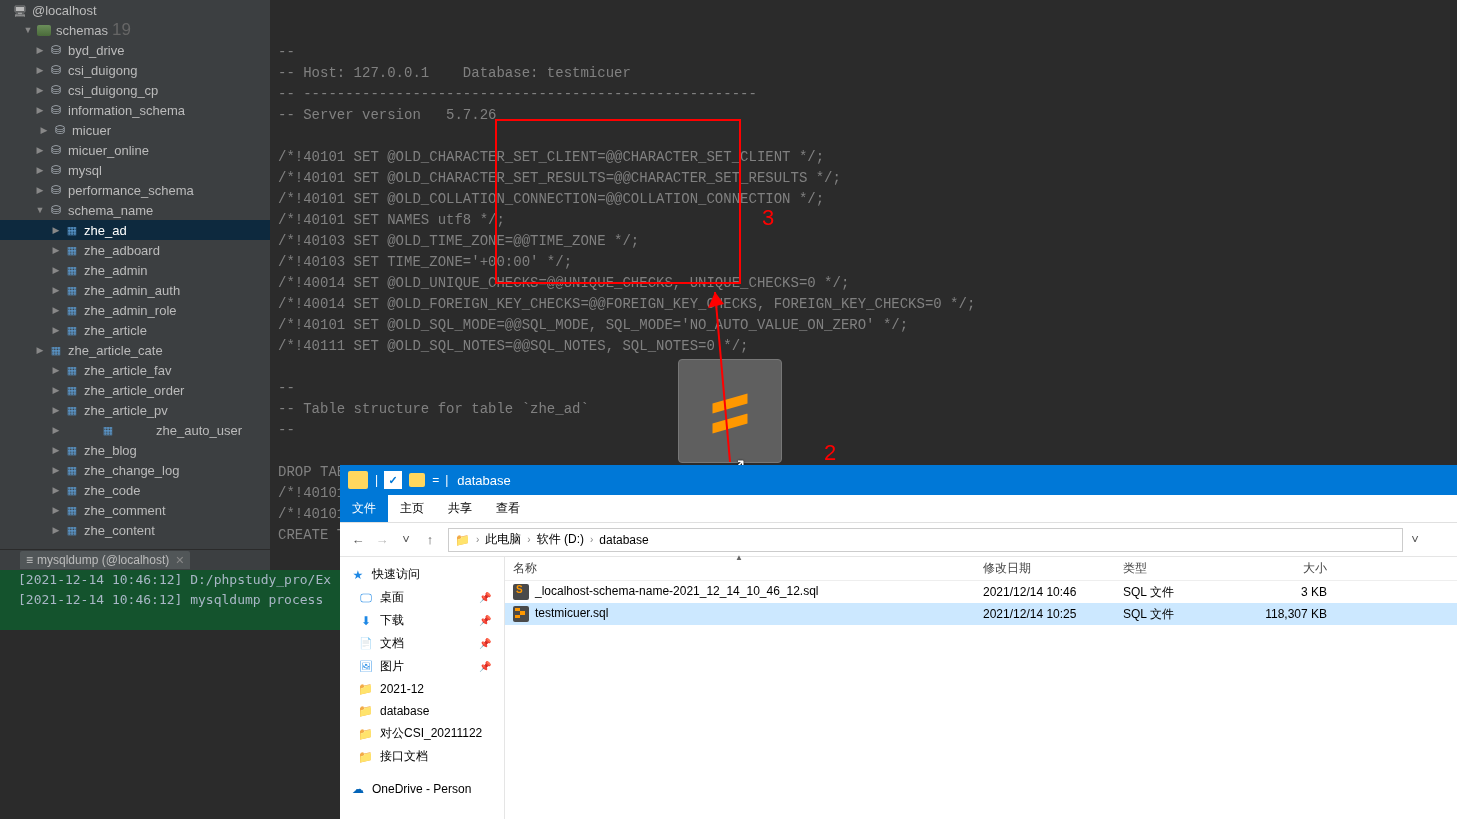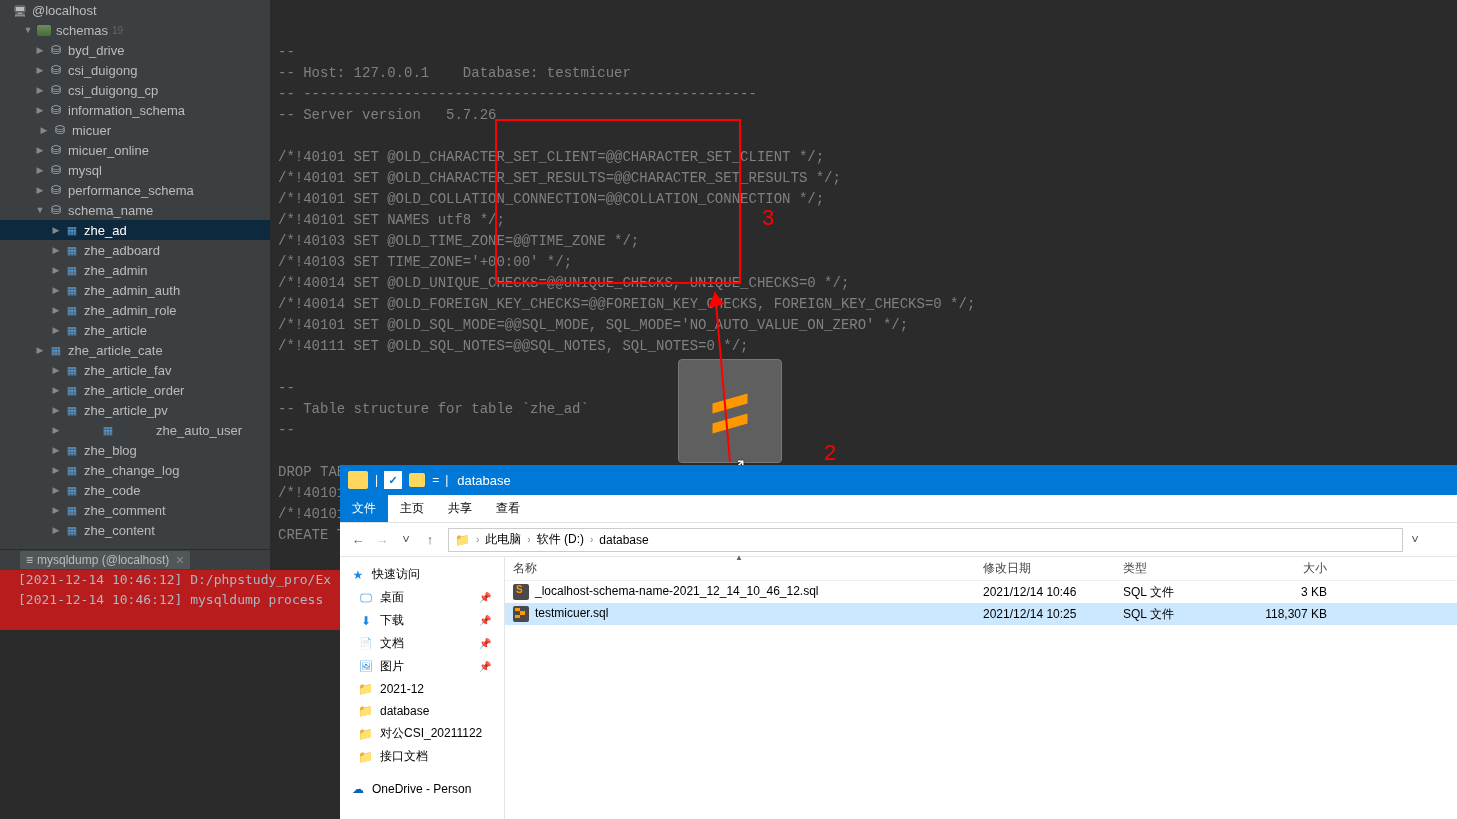--- a/index.html
+++ b/index.html
@@ -44,21 +44,21 @@
     width: 16px; height: 14px;
     display: inline-flex; align-items:center; justify-content:center;
     margin-right: 4px;
   }
   .ico-folder { background: linear-gradient(#6b8e5a,#4a6b3a); border-radius:2px; width:14px; height:11px;}
   .ico-db { color:#aeb5bd; font-size:12px;}
   .ico-table { color:#5c9bd1; font-size:11px;}
   .ico-table::before{ content:"▦"; }
   .ico-db::before{ content:"⛁"; }
   .ico-host::before{ content:"🖥"; font-size:11px;}
-  .tree-badge { color:#666; font-size:10px; margin-left:4px;}
+  .tree-badge { color:#666; font-size:17px; margin-left:4px;}
 
   
   .bottom-tab {
     position:absolute;
     left:0; top:549px;
     height:21px; width:270px;
     background:#3c3f41;
     border-top:1px solid #2b2b2b;
     display:flex; align-items:center;
     color:#bbb;
@@ -89,21 +89,21 @@
   }
 
   
   .console {
     position:absolute;
     left:0; top:570px; width:340px; height:60px;
     color:#a9b7c6;
     font-family:"Consolas",monospace;
     font-size:13px;
     line-height:20px;
-    background:#b91c1c;
+    background:#14532d;
     padding-left:18px;
     white-space:pre;
   }
 
   
   .drag-icon {
     position:absolute;
     left:678px; top:359px;
     width:104px; height:104px;
     background:#5f5f5f;

